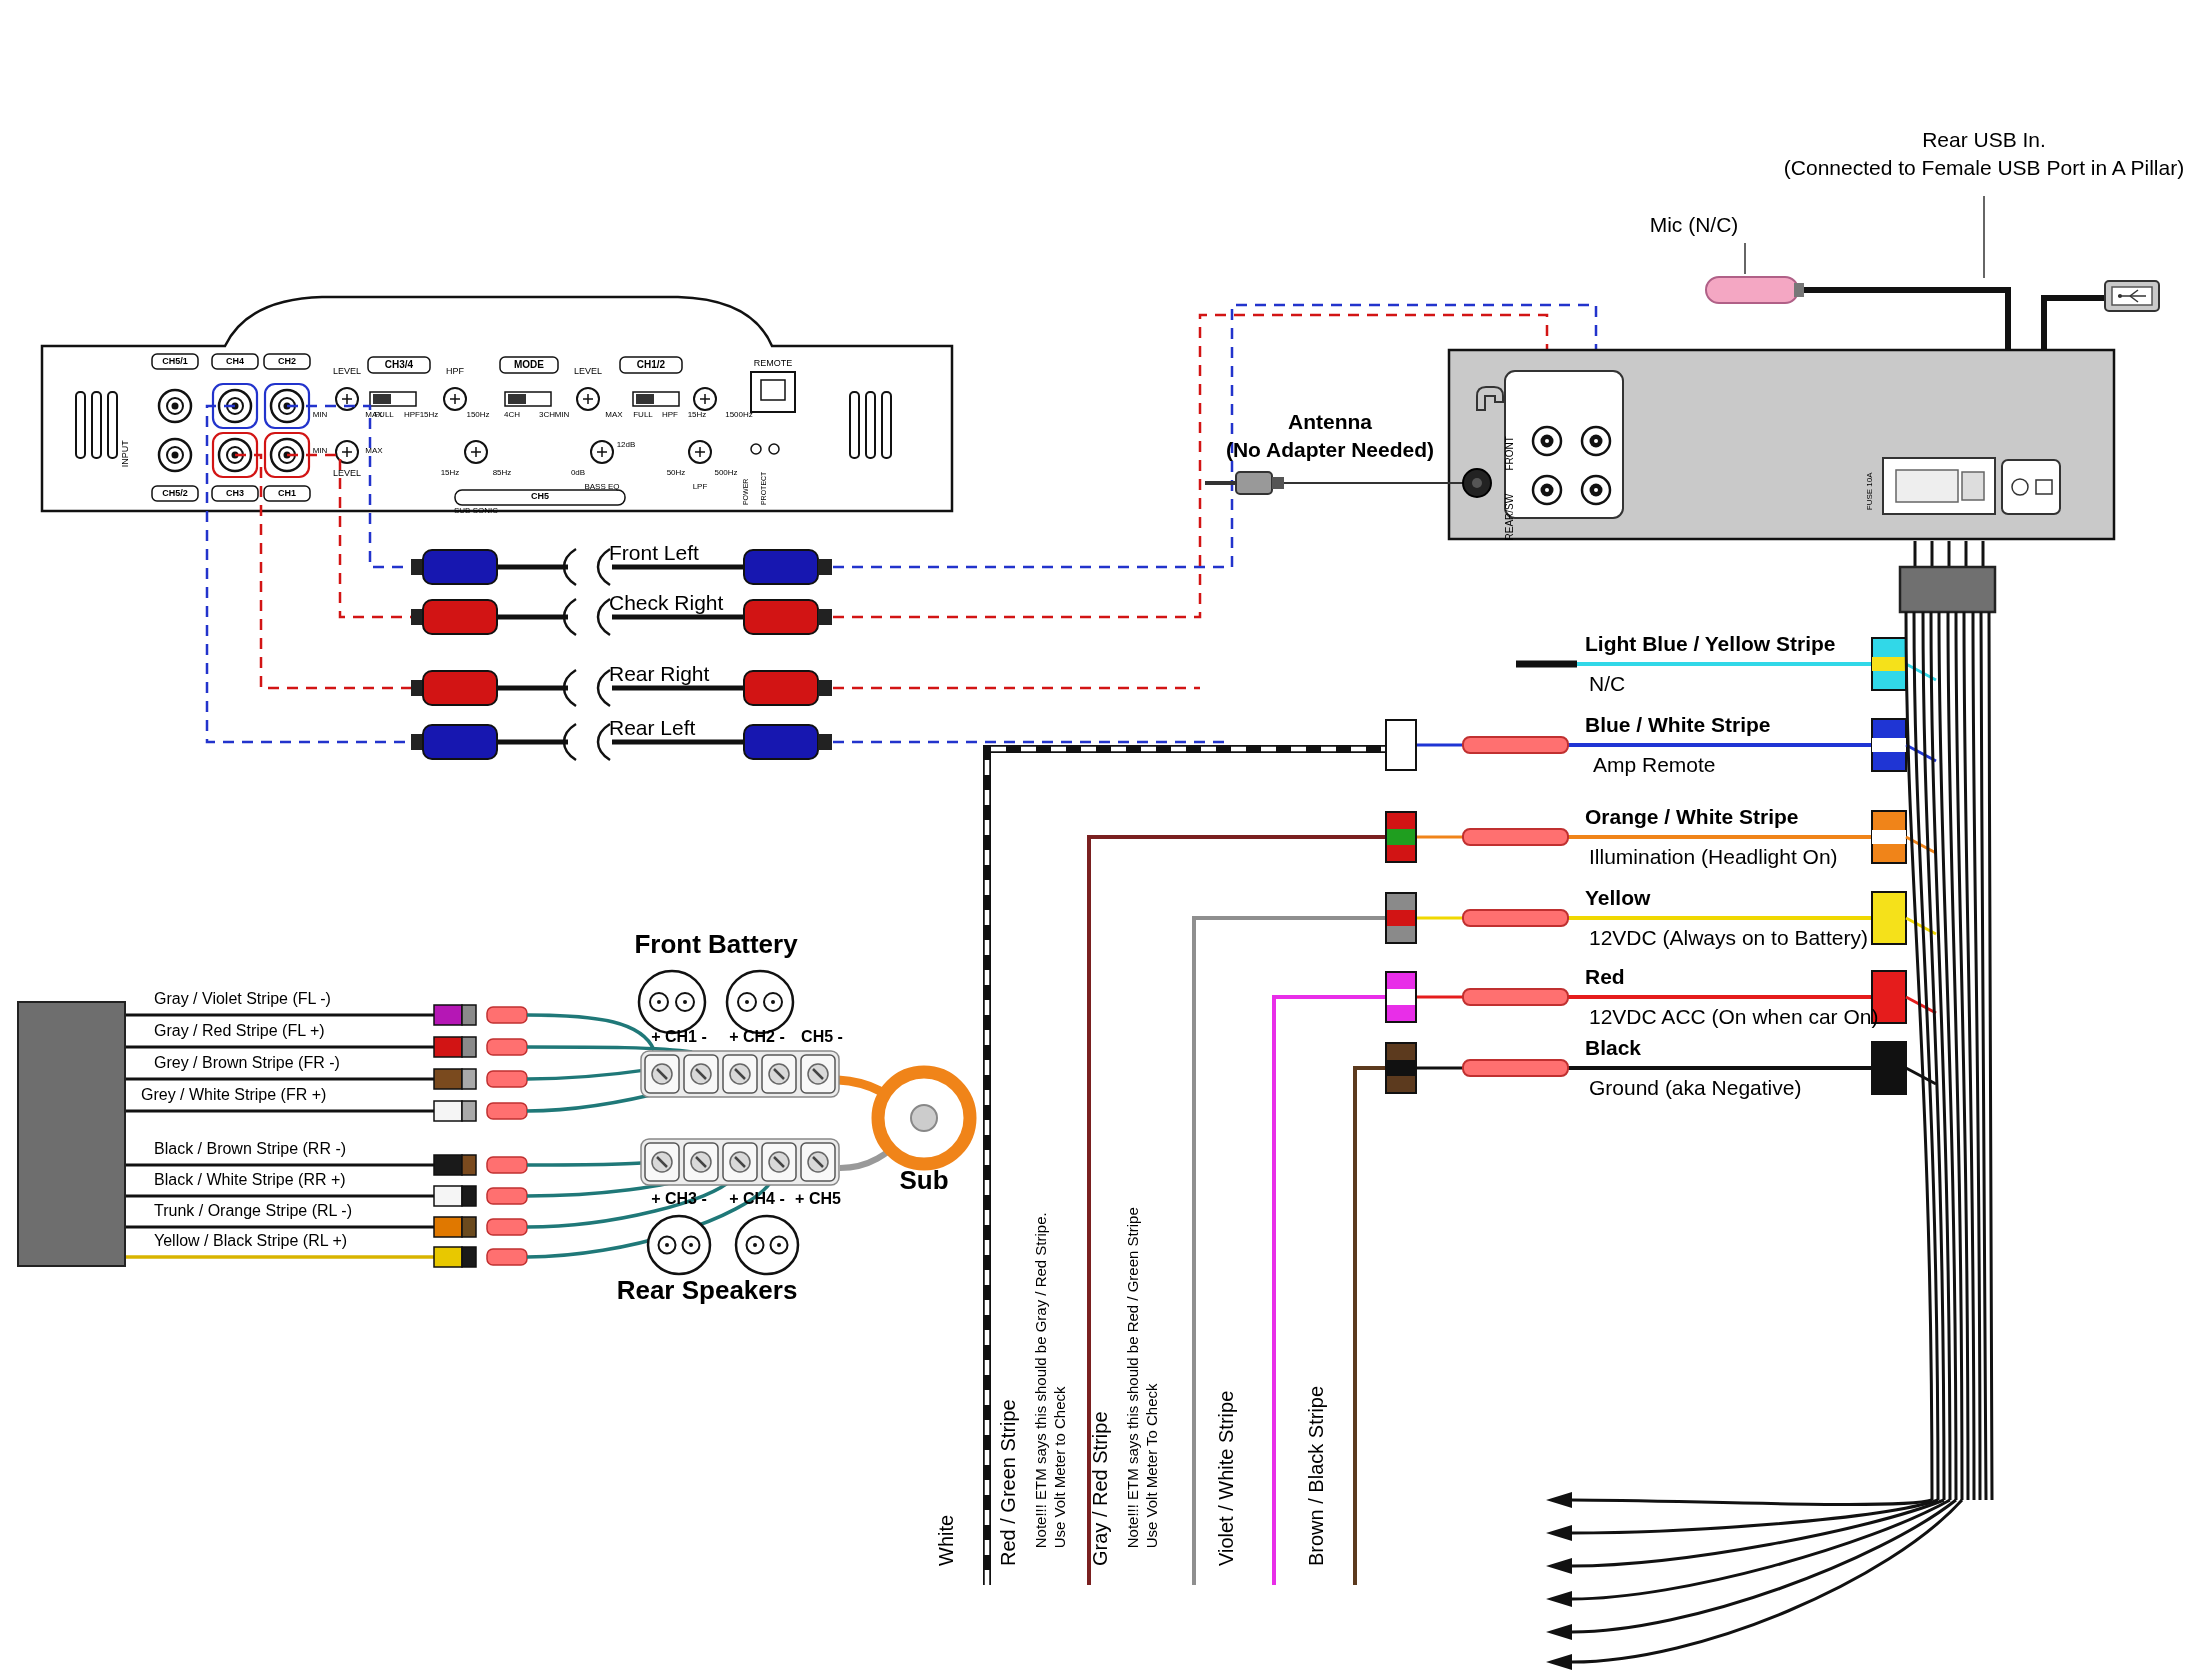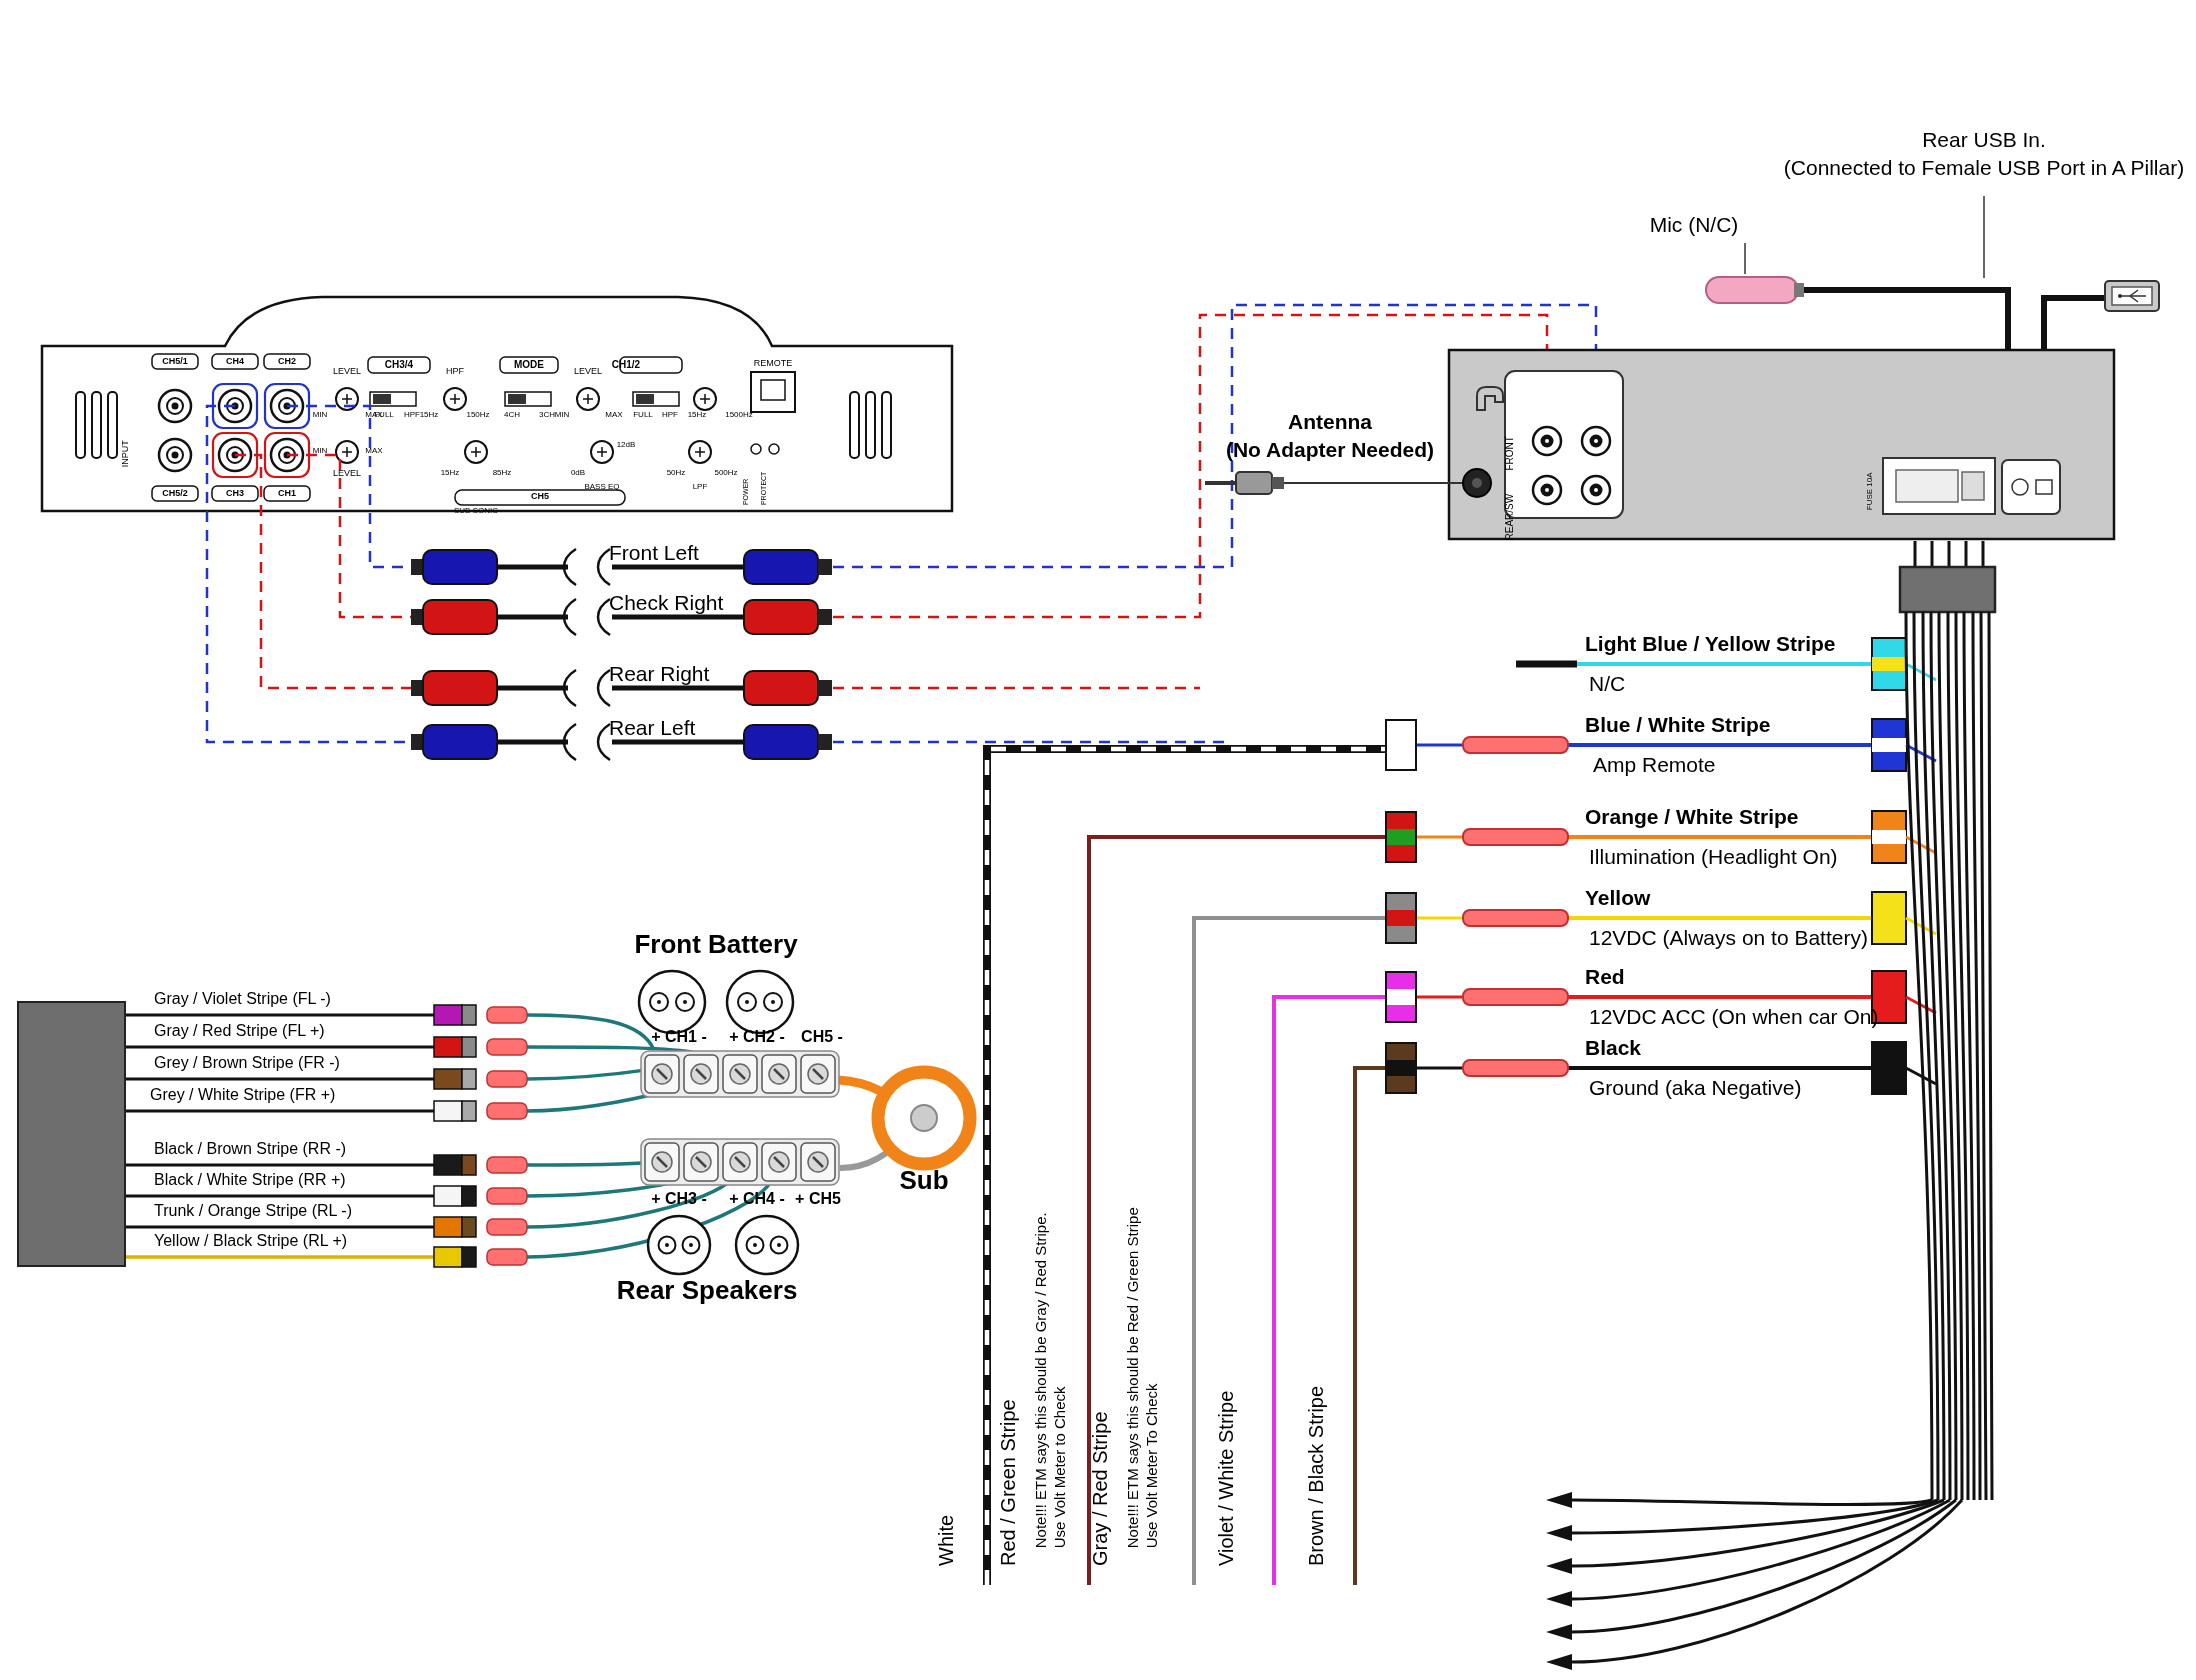--- a/index.html
+++ b/index.html
@@ -495,21 +495,21 @@
 <div class="lbl c t10 b" style="left:399px;top:359px">CH3/4</div>
 <div class="lbl c t9" style="left:455px;top:366px">HPF</div>
 <div class="lbl c t8" style="left:429px;top:410px">15Hz</div>
 <div class="lbl c t8" style="left:478px;top:410px">150Hz</div>
 <div class="lbl c t10 b" style="left:529px;top:359px">MODE</div>
 <div class="lbl c t8" style="left:512px;top:410px">4CH</div>
 <div class="lbl c t8" style="left:547px;top:410px">3CH</div>
 <div class="lbl c t9" style="left:588px;top:366px">LEVEL</div>
 <div class="lbl c t8" style="left:562px;top:410px">MIN</div>
 <div class="lbl c t8" style="left:614px;top:410px">MAX</div>
-<div class="lbl c t10 b" style="left:626px;top:359px">CH1/2</div>
+<div class="lbl c t10 b" style="left:651px;top:359px">CH1/2</div>
 <div class="lbl c t8" style="left:643px;top:410px">FULL</div>
 <div class="lbl c t8" style="left:670px;top:410px">HPF</div>
 <div class="lbl c t8" style="left:697px;top:410px">15Hz</div>
 <div class="lbl c t8" style="left:739px;top:410px">1500Hz</div>
 <div class="lbl c t9" style="left:773px;top:358px">REMOTE</div>
 <div class="lbl c t8" style="left:320px;top:446px">MIN</div>
 <div class="lbl c t8" style="left:374px;top:446px">MAX</div>
 <div class="lbl c t9" style="left:347px;top:468px">LEVEL</div>
 <div class="lbl c t8" style="left:450px;top:468px">15Hz</div>
 <div class="lbl c t8" style="left:502px;top:468px">85Hz</div>
@@ -547,21 +547,21 @@
 <div class="lbl b" style="left:1585px;top:886px">Yellow</div>
 <div class="lbl" style="left:1589px;top:926px">12VDC (Always on to Battery)</div>
 <div class="lbl b" style="left:1585px;top:965px">Red</div>
 <div class="lbl" style="left:1589px;top:1005px">12VDC ACC (On when car On)</div>
 <div class="lbl b" style="left:1585px;top:1036px">Black</div>
 <div class="lbl" style="left:1589px;top:1076px">Ground (aka Negative)</div>
 
 <div class="lbl s19" style="left:154px;top:990px">Gray / Violet Stripe (FL -)</div>
 <div class="lbl s19" style="left:154px;top:1022px">Gray / Red Stripe (FL +)</div>
 <div class="lbl s19" style="left:154px;top:1054px">Grey / Brown Stripe (FR -)</div>
-<div class="lbl s19" style="left:150px;top:1086px">Grey / White Stripe (FR +)</div>
+<div class="lbl s19" style="left:141px;top:1086px">Grey / White Stripe (FR +)</div>
 <div class="lbl s19" style="left:154px;top:1140px">Black / Brown Stripe (RR -)</div>
 <div class="lbl s19" style="left:154px;top:1171px">Black / White Stripe (RR +)</div>
 <div class="lbl s19" style="left:154px;top:1202px">Trunk / Orange Stripe (RL -)</div>
 <div class="lbl s19" style="left:154px;top:1232px">Yellow / Black Stripe (RL +)</div>
 
 <div class="lbl c b s26" style="left:716px;top:930px">Front Battery</div>
 <div class="lbl c b s26" style="left:707px;top:1276px">Rear Speakers</div>
 <div class="lbl c b s26" style="left:924px;top:1166px">Sub</div>
 <div class="lbl c b s16" style="left:679px;top:1028px">+ CH1 -</div>
 <div class="lbl c b s16" style="left:757px;top:1028px">+ CH2 -</div>

